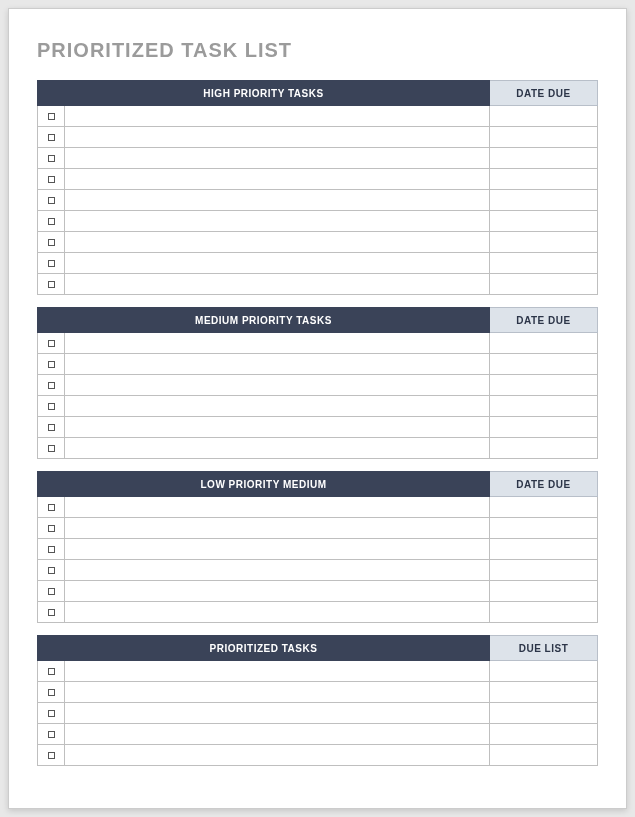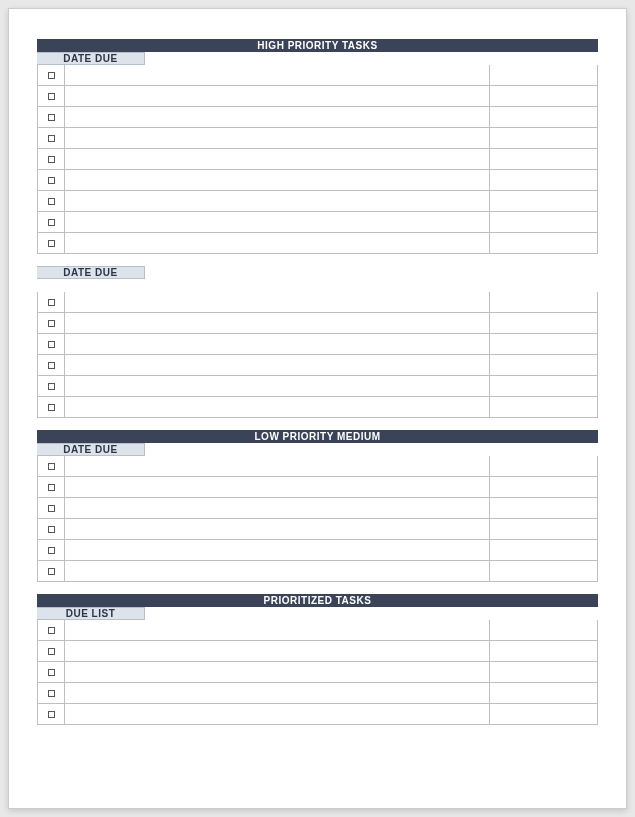--- a/index.html
+++ b/index.html
@@ -24,21 +24,20 @@
       color: #9b9b9b;
       letter-spacing: 1px;
       margin-bottom: 18px;
     }
     .section {
       margin-bottom: 12px;
     }
     .section-header {
       display: flex;
       height: 26px;
-      flex-direction: column;
     }
     .header-tasks {
       flex: 1;
       background: #3a4358;
       color: #ffffff;
       font-size: 10px;
       font-weight: bold;
       letter-spacing: 0.5px;
       display: flex;
       align-items: center;
@@ -92,20 +91,21 @@
       padding: 0 4px;
       font-size: 10px;
       display: flex;
       align-items: center;
     }
   </style>
 </head>
 <body>
 
 <div class="page">
+  <div class="title">PRIORITIZED TASK LIST</div>
 
   <div class="section">
     <div class="section-header">
       <div class="header-tasks">HIGH PRIORITY TASKS</div>
       <div class="header-date">DATE DUE</div>
     </div>
     <div class="task-row">
         <div class="checkbox-cell">
           <span class="checkbox-box"></span>
         </div>
@@ -165,20 +165,21 @@
         <div class="checkbox-cell">
           <span class="checkbox-box"></span>
         </div>
         <div class="task-cell"></div>
         <div class="date-cell"></div>
       </div>
   </div>
 
   <div class="section">
     <div class="section-header">
+      <div class="header-tasks">MEDIUM PRIORITY TASKS</div>
       <div class="header-date">DATE DUE</div>
     </div>
     <div class="task-row">
         <div class="checkbox-cell">
           <span class="checkbox-box"></span>
         </div>
         <div class="task-cell"></div>
         <div class="date-cell"></div>
       </div>
     <div class="task-row">

